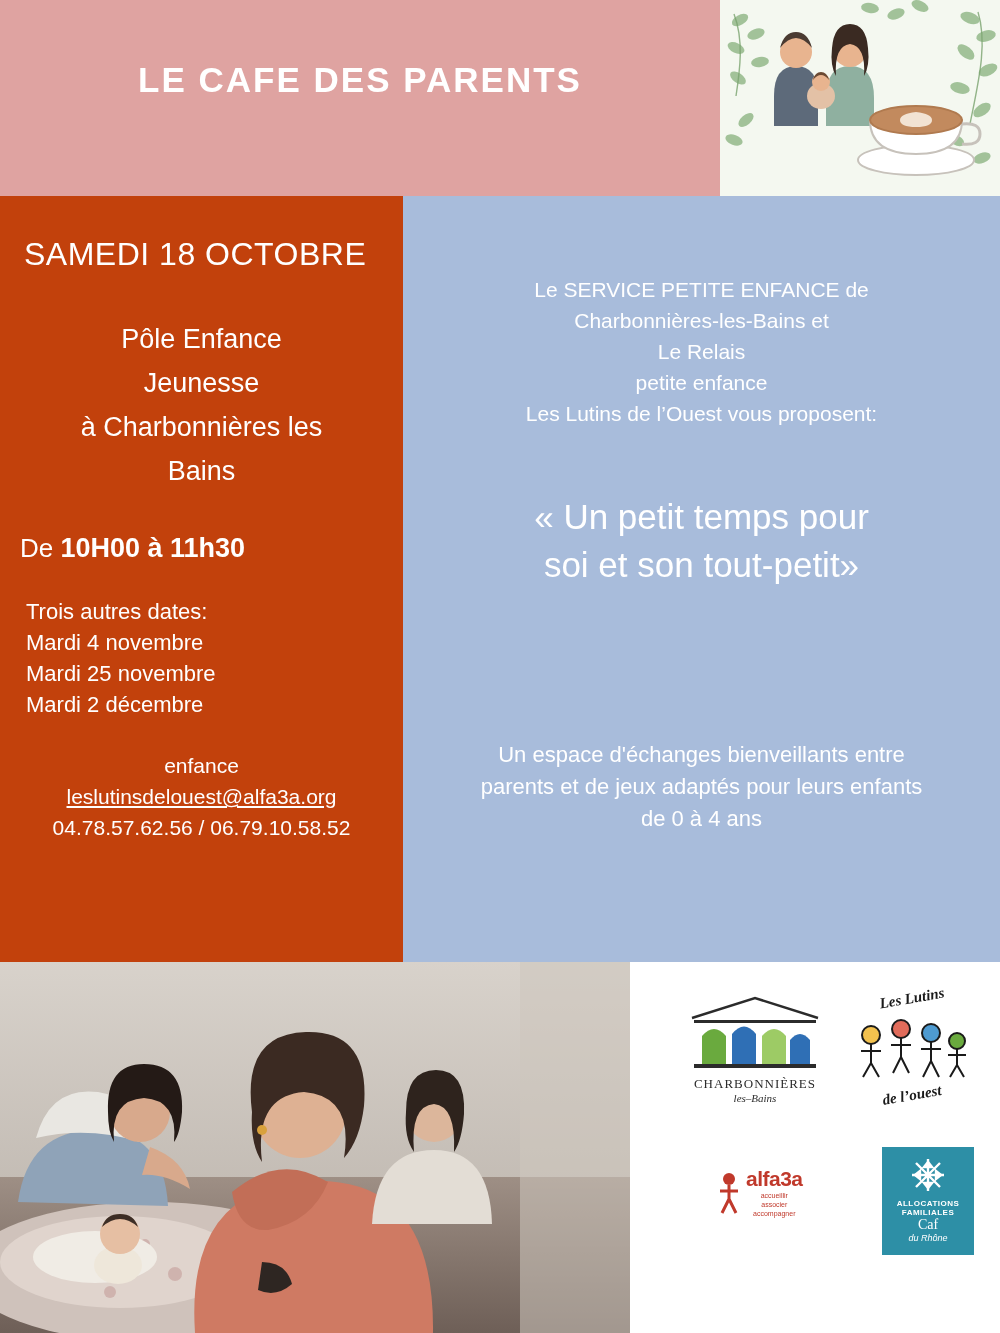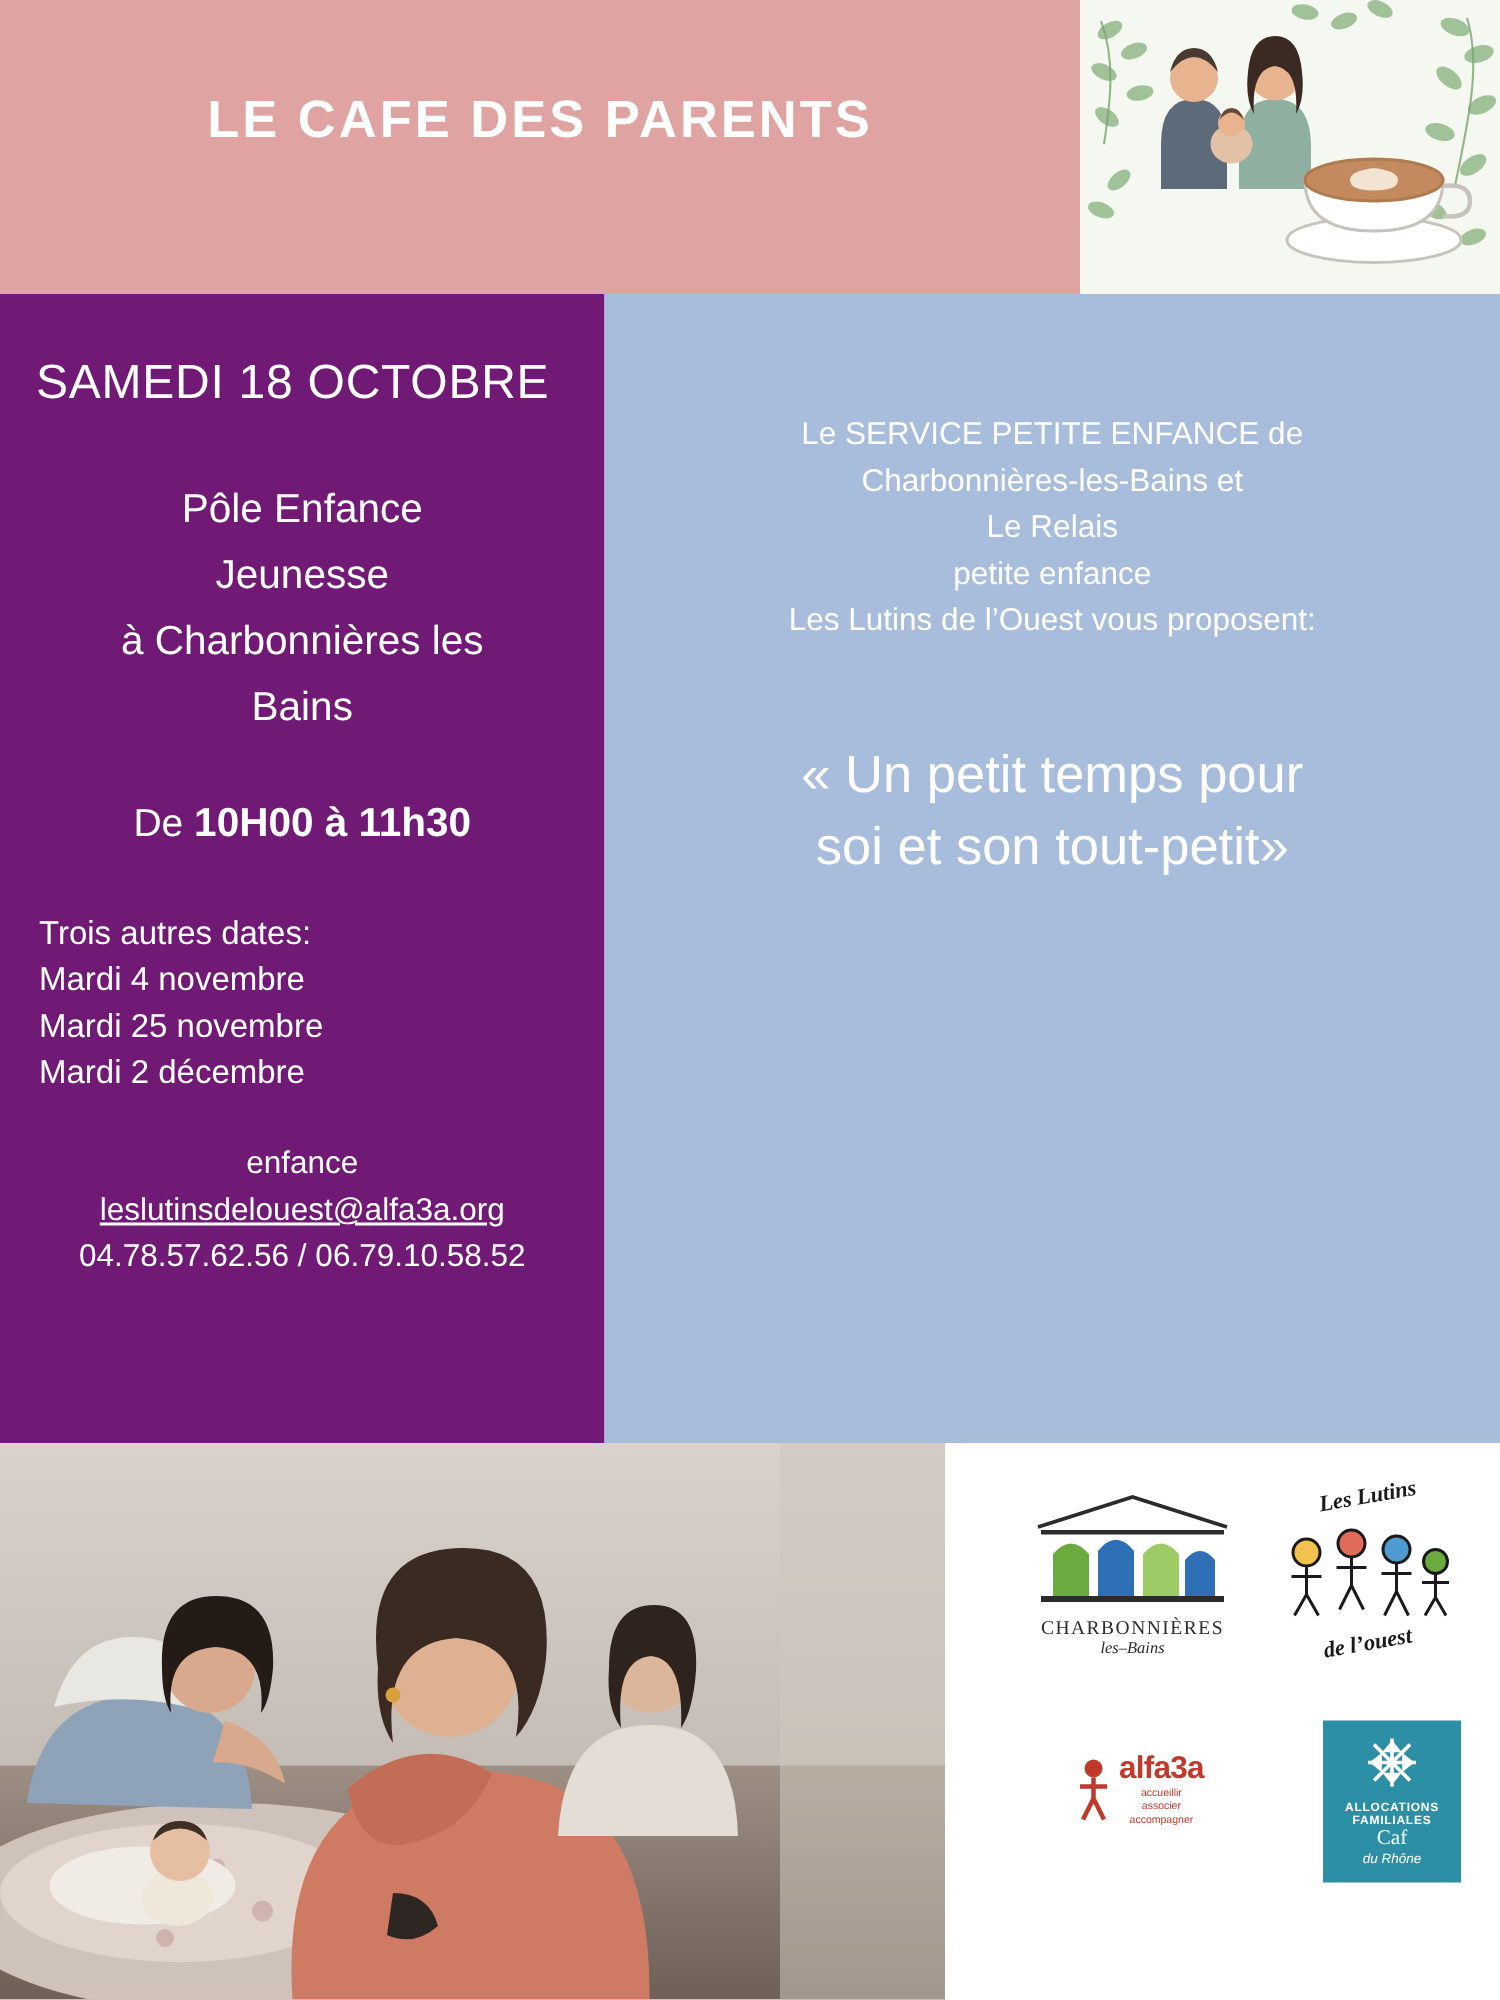--- a/index.html
+++ b/index.html
@@ -33,41 +33,40 @@
   .header-art{
     position:absolute;right:0;top:0;width:280px;height:196px;
     background:#f3f7ef;
     overflow:hidden;
   }
   .leafbg{position:absolute;left:0;top:0;width:280px;height:196px;}
 
   
   .left-col{
     position:absolute;left:0;top:196px;width:403px;height:766px;
-    background:#701a75;
+    background:#c2410c;
     color:#ffffff;
     box-sizing:border-box;
     padding:40px 20px 0 20px;
   }
   .date-main{
     font-size:32px;
     letter-spacing:0.5px;
     margin:0 0 44px 4px;
     font-weight:normal;
   }
   .venue{
     text-align:center;
     font-size:27px;
     line-height:44px;
     margin:17px 10px 40px 10px;
   }
   .hours{
-    text-align:center;
     font-size:26px;
-    margin-bottom:42px;
+    margin-bottom:32px;
   }
   .hours b{font-weight:bold;font-size:27px;}
   .other-dates{
     font-size:22px;
     line-height:31px;
     margin:0 0 30px 6px;
   }
   .inscription{
     text-align:center;
     font-size:21px;
@@ -250,20 +249,25 @@
       <div>Le Relais</div>
       <div>petite enfance</div>
       <div>Les Lutins de l’Ouest vous proposent:</div>
     </div>
 
     <div class="slogan">
       <div>« Un petit temps pour</div>
       <div>soi et son tout-petit»</div>
     </div>
 
+    <div class="space-desc">
+      <div>Un espace d'échanges bienveillants entre</div>
+      <div>parents et de jeux adaptés pour leurs enfants</div>
+      <div>de 0 à 4 ans</div>
+    </div>
 
   </div>
 
   <div class="photo">
     <svg viewBox="0 0 630 371" width="630" height="371">
       <defs>
         <linearGradient id="wall" x1="0" y1="0" x2="0" y2="1">
           <stop offset="0%" stop-color="#d8d2cb"></stop>
           <stop offset="100%" stop-color="#b6aea6"></stop>
         </linearGradient>

